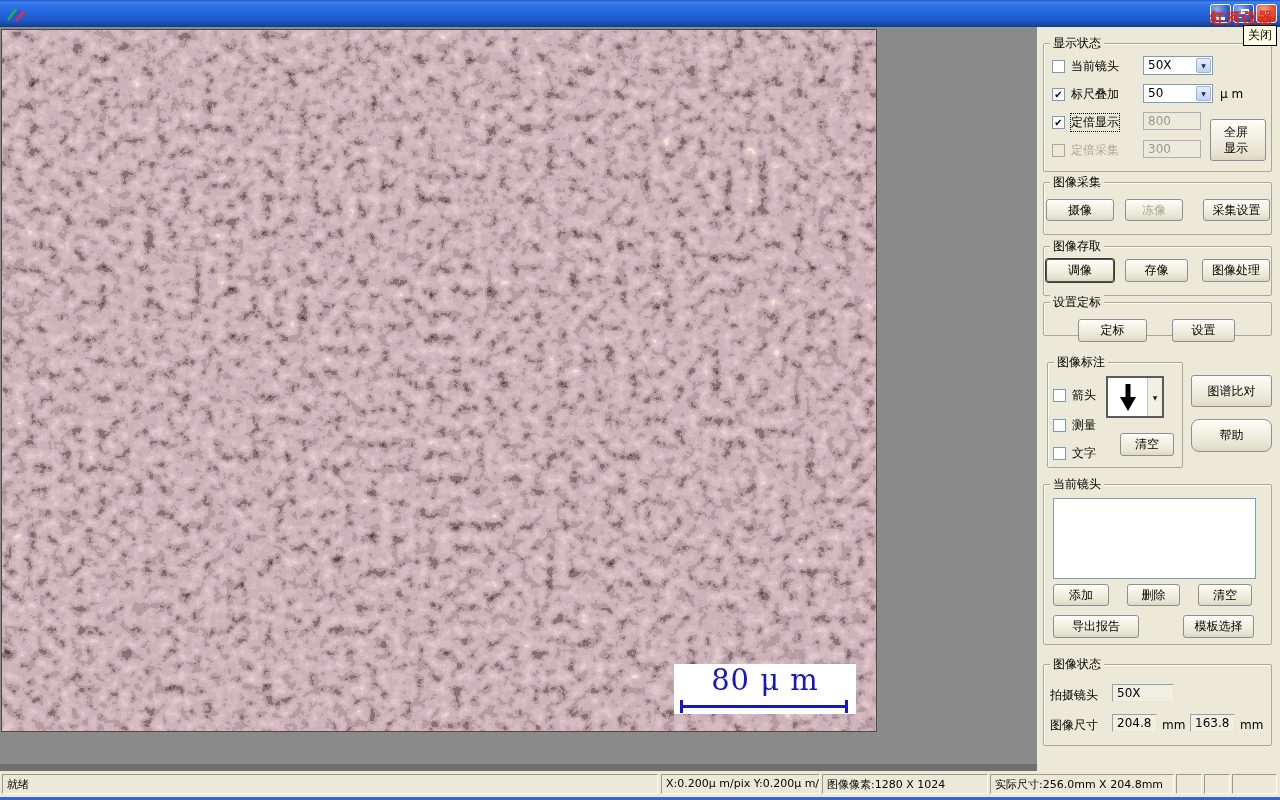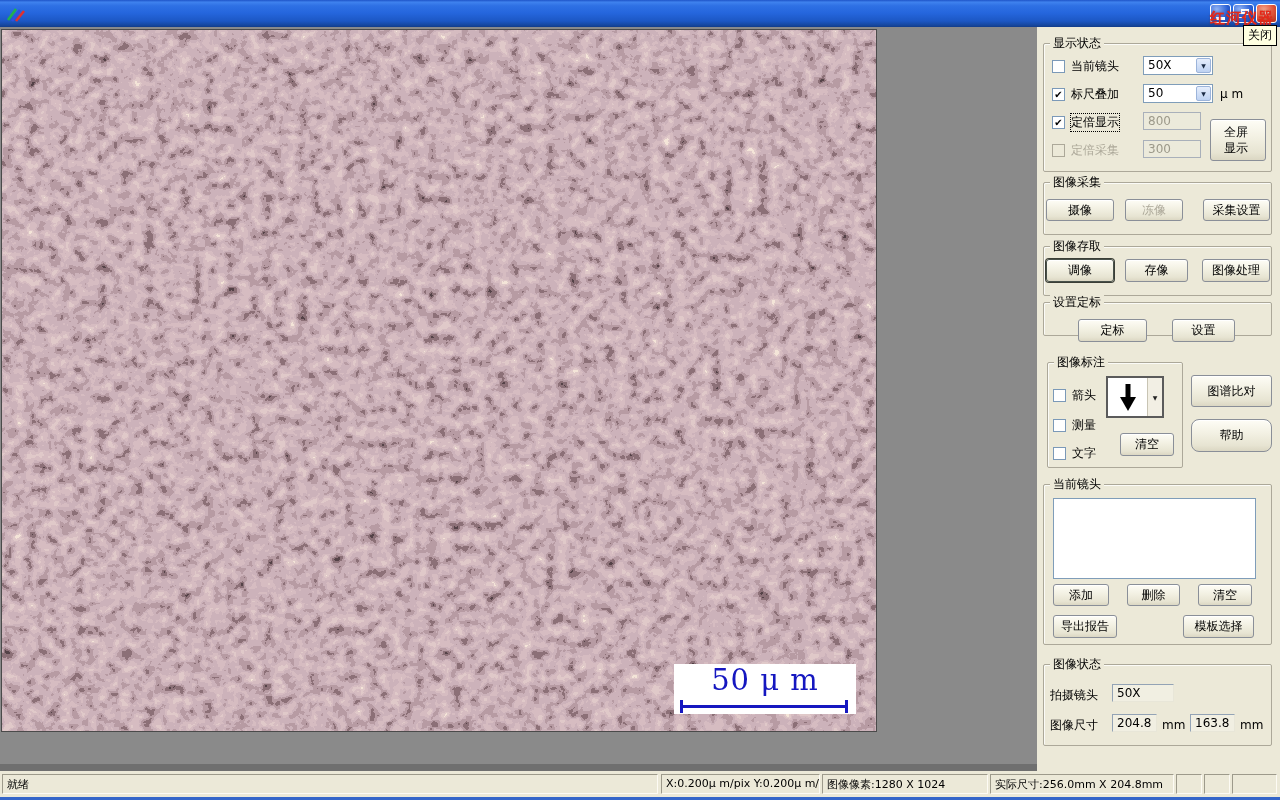--- a/index.html
+++ b/index.html
@@ -115,21 +115,21 @@
               <feFuncG type="discrete" tableValues="0.26 0.44 0.61 0.70 0.74 0.79 0.90"></feFuncG>
               <feFuncB type="discrete" tableValues="0.28 0.47 0.64 0.73 0.76 0.79 0.85"></feFuncB>
             </feComponentTransfer>
           </filter>
         </defs>
         <rect x="0" y="0" width="874" height="701" fill="#c9b6ba"></rect>
         <rect x="0" y="0" width="874" height="701" filter="url(#grainF)"></rect>
       </svg>
 
       <div class="scalebar">
-        <div class="scalebar-label">50 μ m</div>
+        <div class="scalebar-label">80 μ m</div>
         <div class="scalebar-line"></div>
         <div class="scalebar-tick left"></div>
         <div class="scalebar-tick right"></div>
       </div>
     </div>
   </div>
   <div class="gutter"></div>
 
   <div class="right-panel">
 
@@ -214,21 +214,21 @@
     </div>
     <div class="btn" style="left:154px; top:348px; width:81px; height:32px;">图谱比对</div>
     <div class="btn" style="left:154px; top:392px; width:81px; height:33px;border-radius:8px;">帮助</div>
 
     <div class="group" style="left:6px; top:457px; width:229px; height:161px;">
       <span class="group-title">当前镜头</span>
       <div class="listbox" style="left:9px; top:13px; width:203px; height:81px;"></div>
       <div class="btn" style="left:9px; top:99px; width:56px; height:22px;">添加</div>
       <div class="btn" style="left:83px; top:99px; width:53px; height:22px;">删除</div>
       <div class="btn" style="left:154px; top:99px; width:54px; height:22px;">清空</div>
-      <div class="btn" style="left:9px; top:130px; width:64px; height:23px;">导出报告</div>
+      <div class="btn" style="left:9px; top:130px; width:86px; height:23px;">导出报告</div>
       <div class="btn" style="left:139px; top:130px; width:71px; height:23px;">模板选择</div>
     </div>
 
     <div class="group" style="left:6px; top:637px; width:229px; height:82px;">
       <span class="group-title">图像状态</span>
       <span class="plain-label" style="left:6px; top:22px;">拍摄镜头</span>
       <div class="readfield" style="left:68px; top:19px; width:62px;">50X</div>
       <span class="plain-label" style="left:6px; top:52px;">图像尺寸</span>
       <div class="readfield" style="left:68px; top:49px; width:45px;">204.8</div>
       <span class="plain-label" style="left:118px; top:53px;">mm</span>

